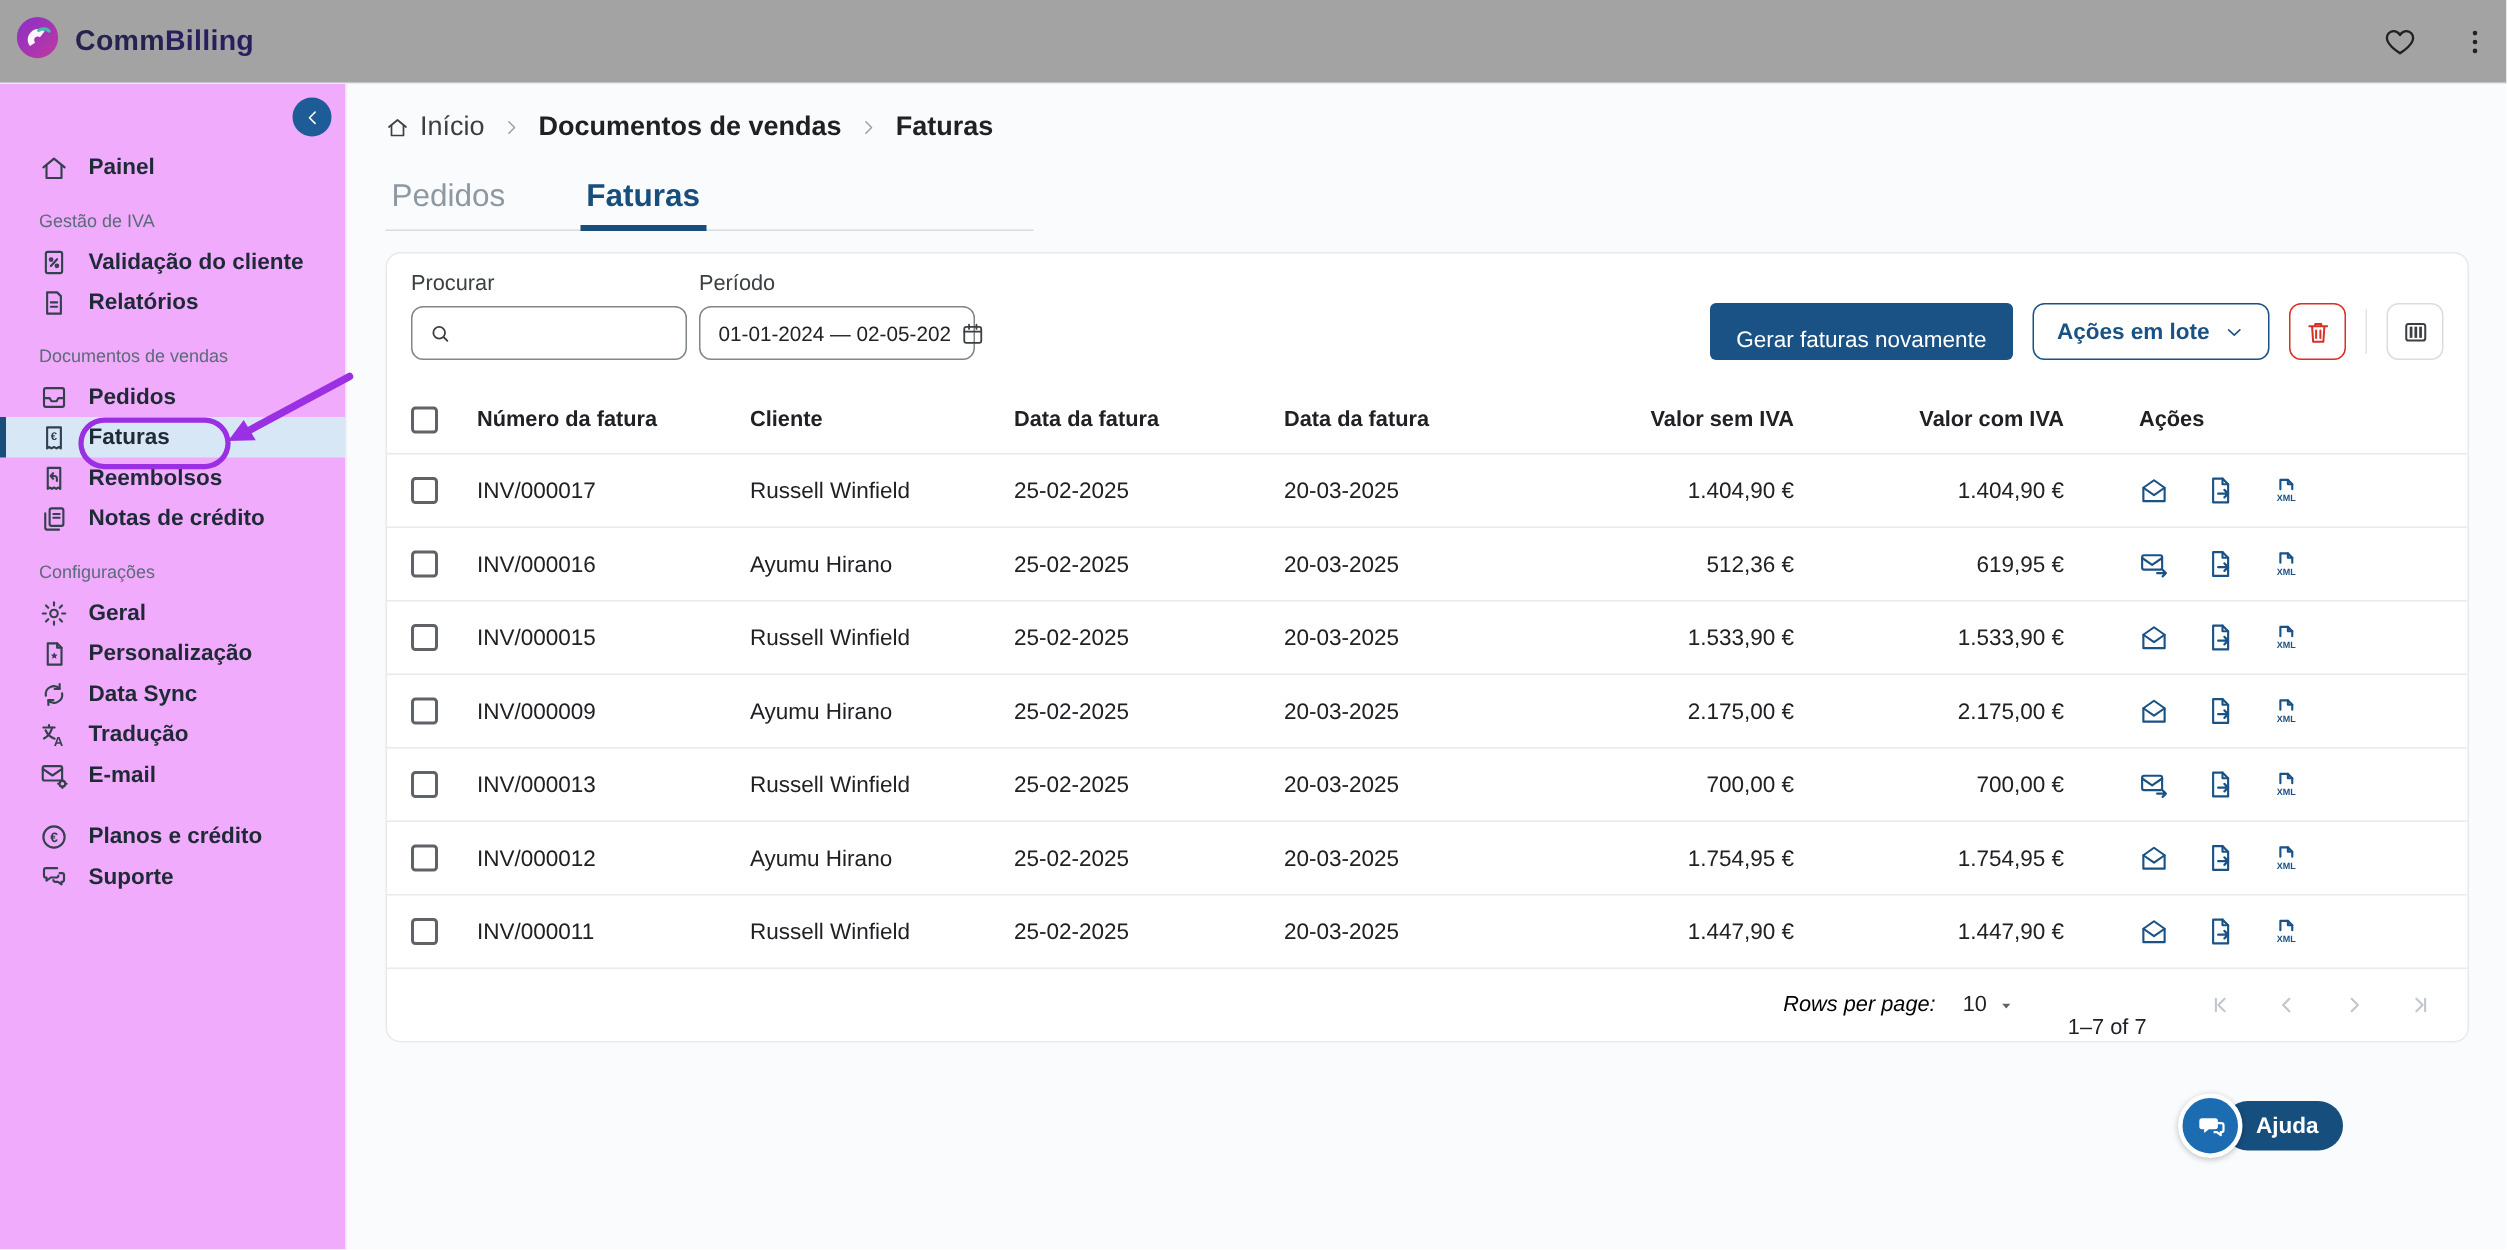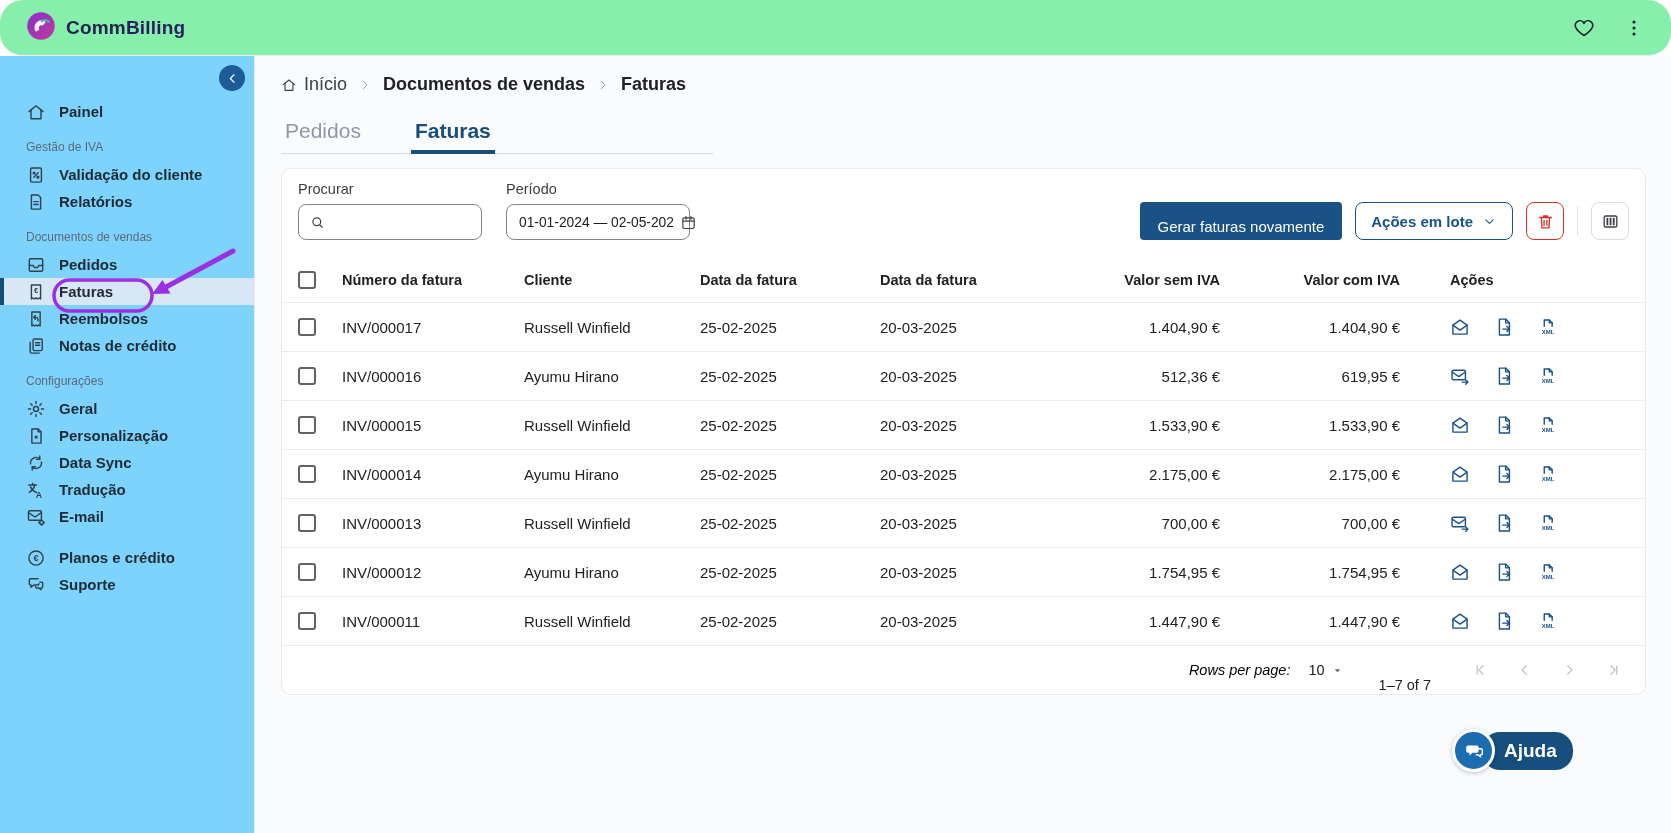--- a/index.html
+++ b/index.html
@@ -5,36 +5,36 @@
   * { box-sizing: border-box; margin: 0; padding: 0; }
   html,body { width:1671px; height:833px; }
   body {
     font-family: "Liberation Sans", "DejaVu Sans", sans-serif;
     background:#fff; color:#202124; overflow:hidden;
   }
   .app { position:relative; width:1671px; height:833px; }
 
   
   .topbar {
-    height:56px; background:#86efac; border-bottom:1px solid #e8eaed;
+    height:56px; background:#a3a3a3; border-bottom:1px solid #e8eaed;
     display:flex; align-items:center; justify-content:space-between;
-    padding:0 26px; position:relative; z-index:3;border-radius:23px;
+    padding:0 10px; position:relative; z-index:3;
   }
   .brand { display:flex; align-items:center; gap:10px; cursor:pointer; }
   .brand-text { font-size:19px; letter-spacing:.2px; color:#262250; font-weight:600; }
   .brand-text b { font-weight:800; color:#2a1f5e; }
   .topbar-actions { display:flex; align-items:center; gap:28px; color:#202124; }
   .topbar-actions .tico { width:22px; height:22px; cursor:pointer; }
 
   
   .body-row { display:flex; height:777px; }
 
   
   .sidebar {
-    width:255px; background:#7dd3fc; border-right:1px solid #e8eaed;
+    width:231px; background:#f0abfc; border-right:1px solid #e8eaed;
     position:relative; flex-shrink:0;
   }
   .collapse-btn {
     position:absolute; top:9px; right:9px; width:26px; height:26px;
     border-radius:50%; background:#1d5c97; border:none; color:#fff;
     display:grid; place-items:center; cursor:pointer; z-index:2;
   }
   .sidebar nav { padding-top:42px; }
   .nav-item {
     height:27px; display:flex; align-items:center; gap:13px;
@@ -68,21 +68,21 @@
     border-bottom:1px solid #d8dcE0; align-items:flex-end;
   }
   .tab { font-size:21px; color:#8e98a3; padding:0 4px 10px; cursor:pointer; }
   .tab.active { color:#174e7c; font-weight:600; border-bottom:4px solid #174e7c; margin-bottom:-1px; padding-bottom:7px; }
 
   
   .card {
     margin:14px 25px 0 26px; background:#fff;
     border:1px solid #e7e9ec; border-radius:10px; overflow:hidden;
   }
-  .filters-row { display:flex; align-items:flex-end; gap:24px; padding:12px 16px 18px; }
+  .filters-row { display:flex; align-items:flex-end; gap:8px; padding:12px 16px 18px; }
   .field-label { display:block; font-size:14.5px; color:#3c4043; margin-bottom:7px; }
   .search-box {
     width:184px; height:36px; border:1px solid #80868b; border-radius:8px;
     display:flex; align-items:center; gap:7px; padding:0 10px; background:#fff;
   }
   .search-box svg { width:17px; height:17px; color:#3c4043; flex-shrink:0; }
   .search-box input { border:none; outline:none; flex:1; min-width:0; font-size:14.5px; font-family:inherit; }
   .date-box {
     width:184px; height:36px; border:1px solid #80868b; border-radius:8px;
     display:flex; align-items:center; gap:6px; padding:0 8px 0 12px;
@@ -142,21 +142,21 @@
 
   
   .help-fab { position:absolute; left:1452px; top:729px; display:flex; align-items:center; z-index:4; }
   .help-circle {
     width:43px; height:43px; border-radius:50%; background:#1b6cb0; border:3px solid #fff;
     display:grid; place-items:center; z-index:1; cursor:pointer;
     box-shadow:0 1px 4px rgba(0,0,0,.25);
   }
   .help-circle svg { width:22px; height:22px; }
   .help-pill {
-    margin-left:-13px; background:#164e7e; color:#fff; font-weight:700; font-size:19px;
+    margin-left:-13px; background:#164e7e; color:#fff; font-weight:700; font-size:15px;
     padding:8px 16px 8px 22px; border-radius:18px; cursor:pointer;
   }
 
   
   .annotation { position:absolute; inset:0; pointer-events:none; z-index:5; }
 
   svg.i { stroke:currentColor; fill:none; stroke-width:1.7; stroke-linecap:round; stroke-linejoin:round; }
   svg.i text { stroke:none; fill:currentColor; }
 </style>
 </head>
@@ -541,21 +541,21 @@
                     <path d="M7.5 11V3.5h6l3.5 3.5v4"></path>
                     <path d="M13.5 3.5V7H17"></path>
                     <text x="12.2" y="20.5" font-size="7.2" font-weight="bold" text-anchor="middle">XML</text>
                   </svg>
         </span>
       </span>
     </div>
 
     <div class="trow">
       <span class="checkbox"></span>
-      <span>INV/000014</span>
+      <span>INV/000009</span>
       <span>Ayumu Hirano</span>
       <span>25-02-2025</span>
       <span>20-03-2025</span>
       <span class="c-num">2.175,00 €</span>
       <span class="c-num">2.175,00 €</span>
       <span class="actions-cell">
         <span class="aic mail-variant">
           <svg class="i" viewBox="0 0 24 24">
                     <path d="M3.5 9.8 12 3.8l8.5 6V20.5h-17z"></path>
                     <path d="m3.5 9.8 8.5 5.9 8.5-5.9"></path>

